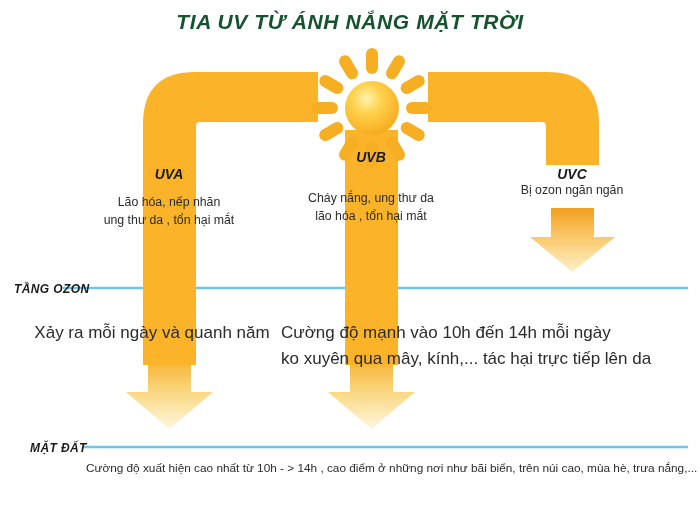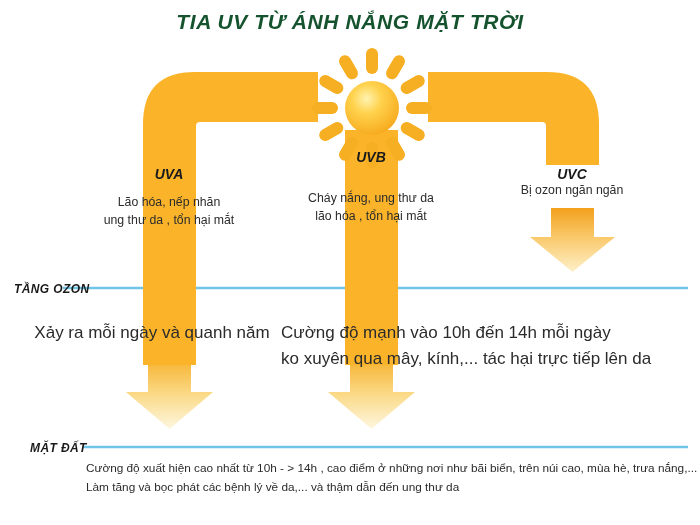--- a/index.html
+++ b/index.html
@@ -194,16 +194,15 @@
     <div>Xảy ra mỗi ngày và quanh năm</div>
   </div>
 
   <div class="txt note" style="left:281px; top:320px; width:290px;">
     <div>Cường độ mạnh vào 10h đến 14h mỗi ngày</div>
     <div>ko xuyên qua mây, kính,... tác hại trực tiếp lên da</div>
   </div>
 
   <div class="txt bottom-note" style="left:86px; top:459px; width:610px;">
     <div>Cường độ xuất hiện cao nhất từ 10h - &gt; 14h ,  cao điểm ở những nơi như bãi biển, trên núi cao, mùa hè, trưa nắng,...</div>
-    <div>Làm tăng và bọc phát các bệnh lý về da,... và thậm dẫn đến ung thư da</div>
   </div>
 
 </div>
 
 </body></html>

